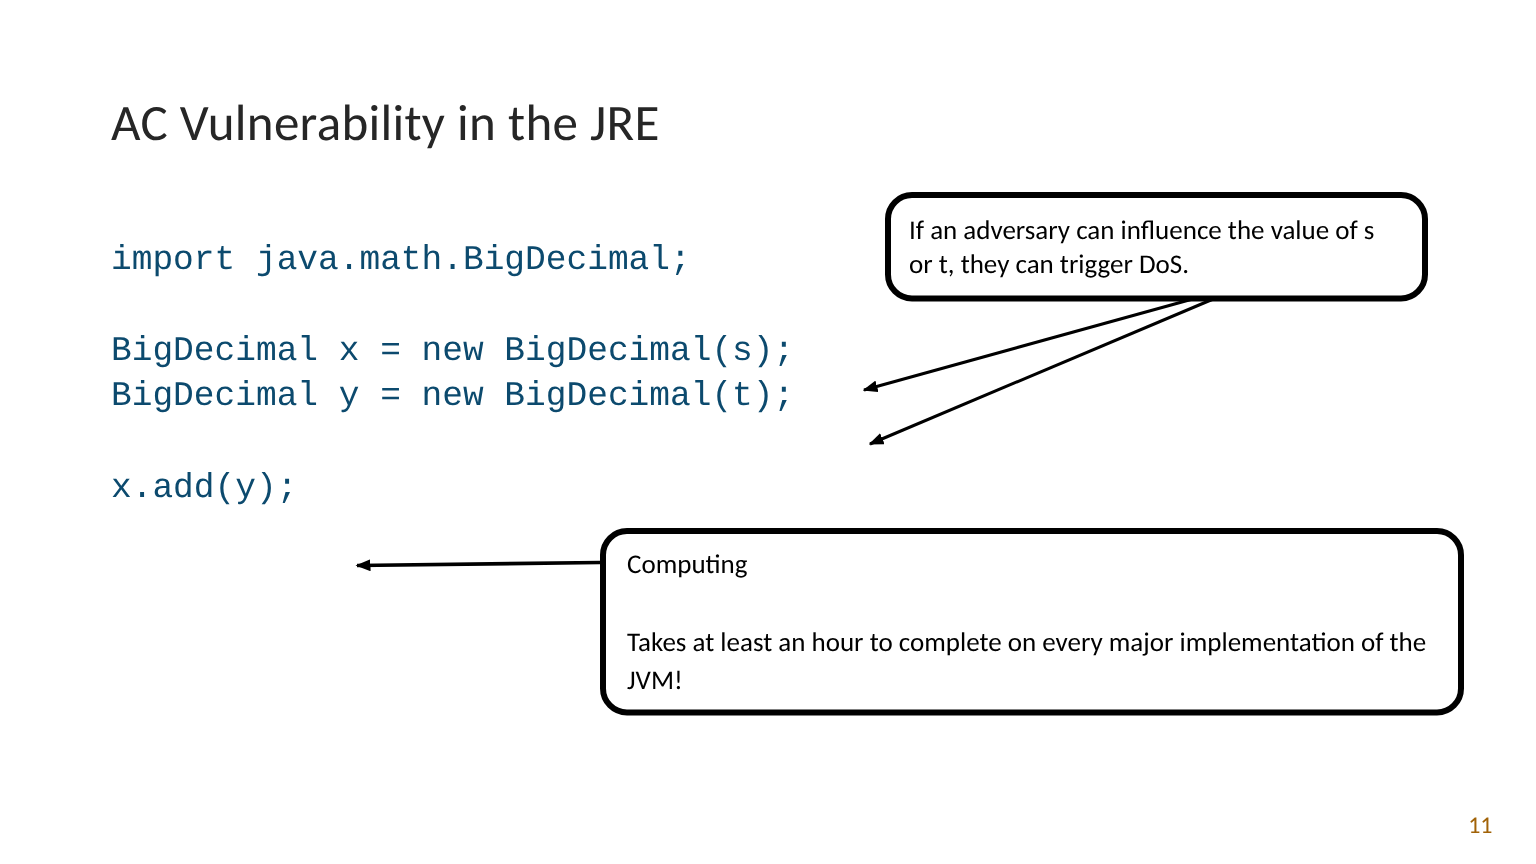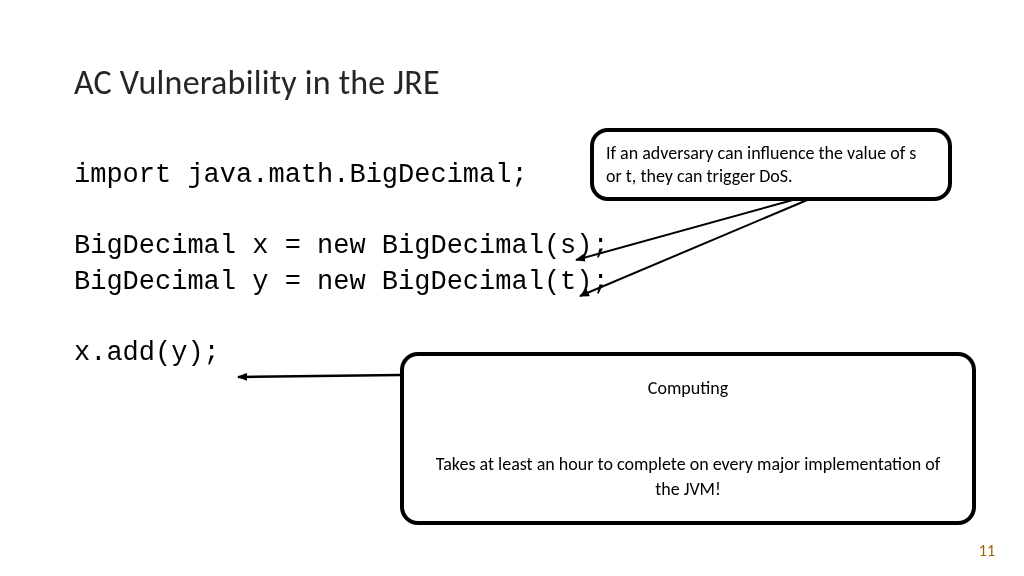--- a/index.html
+++ b/index.html
@@ -24,23 +24,23 @@
     font-size: 34px;
     font-weight: 400;
     color: #262626;
     letter-spacing: 0.2px;
   }
   .code-block {
     position: absolute;
     left: 74px;
     top: 158px;
     font-family: "Courier New", Courier, monospace;
-    font-size: 27px;
+    font-size: 23px;
     line-height: 1.32;
-    color: #000000;
+    color: #0c4a6e;
     white-space: pre;
   }
   .callout {
     position: absolute;
     background: #fff;
     border: 4px solid #000;
     border-radius: 18px;
     padding: 8px 14px;
     font-family: Calibri, "Segoe UI", Arial, sans-serif;
     color: #000;
@@ -55,22 +55,21 @@
     padding: 10px 12px;
   }
   .callout.bottom {
     left: 400px;
     top: 352px;
     width: 540px;
     font-size: 18px;
     line-height: 1.35;
   }
   .callout.bottom .row {
-    margin: 12px;
-    text-align: center;
+    margin: 0;
   }
   .callout.bottom .gap {
     height: 14px;
   }
   .page-number {
     position: absolute;
     right: 28px;
     bottom: 16px;
     font-size: 16px;
     color: #a16207;

